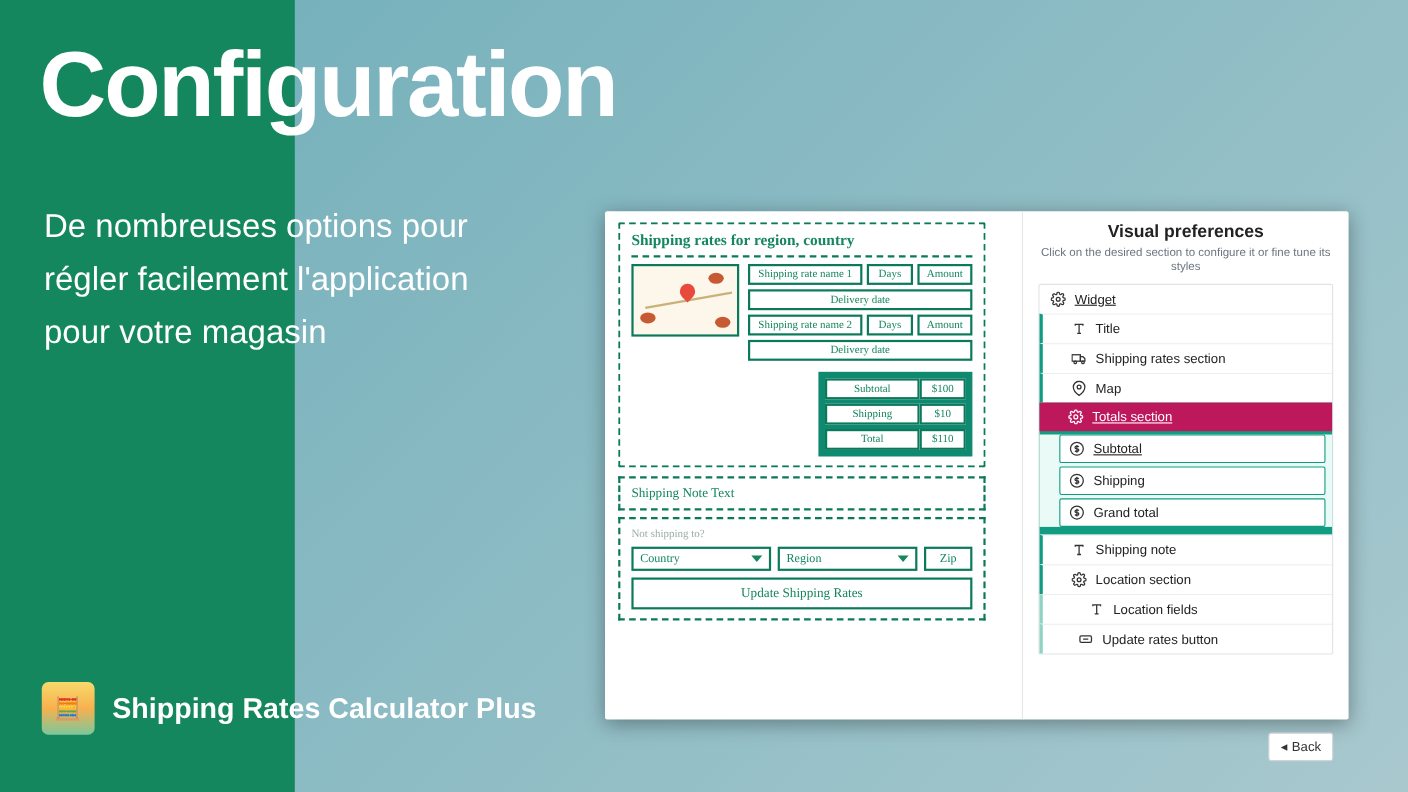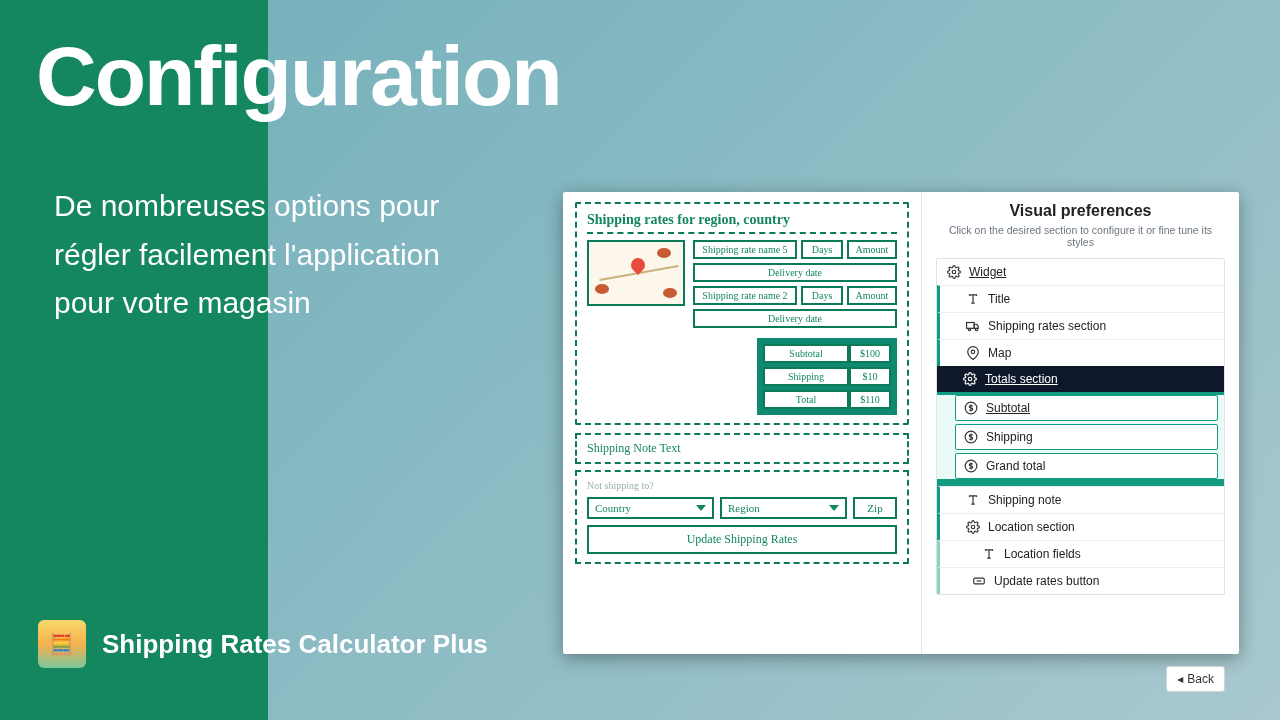--- a/index.html
+++ b/index.html
@@ -1,25 +1,25 @@
 <!DOCTYPE html>
 <html><head>
 <meta charset="utf-8">
 <style>
 * { margin:0; padding:0; box-sizing:border-box; }
 body { width:1280px; height:720px; overflow:hidden; font-family:Arial,Helvetica,sans-serif; position:relative; }
 .bg { position:absolute; inset:0; background:linear-gradient(135deg,#6faeb9 0%,#a8c8ce 100%); }
 .green-bar { position:absolute; left:0; top:0; width:268px; height:720px; background:#15875f; }
 .hero-title { position:absolute; left:36px; top:28px; font-size:84px; font-weight:700; color:#fff; letter-spacing:-2px; }
-.hero-sub { position:absolute; left:54px; top:182px; width:400px; font-size:30px; line-height:1.62; color:#fff; }
+.hero-sub { position:absolute; left:40px; top:182px; width:400px; font-size:30px; line-height:1.62; color:#fff; }
 .logo-row { position:absolute; left:38px; bottom:52px; display:flex; align-items:center; gap:16px; }
 .logo-icon { width:48px; height:48px; background:linear-gradient(180deg,#f7d96b 0%,#f7b14e 50%,#7bc89c 100%); border-radius:6px; display:flex; align-items:center; justify-content:center; font-size:20px; }
 .logo-text { font-size:26px; font-weight:700; color:#fff; }
 
-.panel { position:absolute; right:41px; top:192px; width:676px; height:462px; background:#fff; border-radius:2px; box-shadow:0 4px 18px rgba(0,0,0,.35); display:flex; }
+.panel { position:absolute; right:54px; top:192px; width:676px; height:462px; background:#fff; border-radius:2px; box-shadow:0 4px 18px rgba(0,0,0,.35); display:flex;gap:21px; }
 
 
 .sketch-col { width:358px; padding:10px 12px; font-family:'Comic Sans MS','Segoe Script',cursive; }
 .sketch-box { border:2px dashed #0b7a5a; border-radius:2px; padding:8px 10px; margin-bottom:8px; }
 .sketch-title { color:#15875f; font-size:14px; font-weight:700; margin-bottom:6px; border-bottom:2px dashed #0b7a5a; padding-bottom:4px; }
 .sketch-row1 { display:flex; gap:8px; }
 .map-thumb { width:98px; height:66px; border:2px solid #0b7a5a; background:#fdf6ea; position:relative; overflow:hidden; }
 .map-thumb::before { content:""; position:absolute; left:10px; top:30px; width:80px; height:2px; background:#c9b17a; transform:rotate(-10deg); }
 .map-pin { position:absolute; left:42px; top:16px; width:14px; height:14px; background:#e84b3c; border-radius:50% 50% 50% 0; transform:rotate(-45deg); }
 .leaf { position:absolute; width:14px; height:10px; background:#c65a32; border-radius:50%; }
@@ -42,21 +42,21 @@
 .update-btn { border:2px solid #0b7a5a; text-align:center; padding:5px; font-size:12px; color:#15875f; }
 
 
 .prefs-col { flex:1; border-left:1px solid #e4e7e9; padding:10px 14px 10px 14px; position:relative; font-family:Arial,sans-serif; }
 .prefs-title { text-align:center; font-size:16px; font-weight:600; color:#222; }
 .prefs-sub { text-align:center; font-size:10.5px; color:#6b7680; margin:4px 0 10px; }
 .tree { border:1px solid #dfe3e6; border-radius:2px; }
 .tree-item { display:flex; align-items:center; gap:8px; padding:6px 10px; font-size:12px; color:#222; border-top:1px solid #eceff1; cursor:pointer; }
 .tree-item:first-child { border-top:none;text-decoration:underline; }
 .tree-item.indent1 { padding-left:26px; border-left:3px solid #0f9d82; }
-.tree-item.active { background:#0f172a; color:#fff; }
+.tree-item.active { background:#be185d; color:#fff; }
 .tree-sub { background:#eafaf6; }
 .tree-sub .tree-item { border:1px solid #0f9d82; margin:3px 6px 3px 18px; border-radius:2px; padding:5px 8px; background:#fff; }
 .tree-group { background:#129d82; padding:0 0 4px 0; }
 .ico { width:14px; height:14px; display:inline-flex; align-items:center; justify-content:center; }
 .back-btn { position:absolute; right:14px; bottom:-38px; background:#fff; border:1px solid #cfd4d8; border-radius:3px; padding:5px 10px; font-size:12px; color:#333; cursor:pointer; display:flex; align-items:center; gap:4px; }
 svg { display:block; }
 </style>
 </head>
 <body>
 <div class="bg"></div>
@@ -77,21 +77,21 @@
       <div class="sketch-title">Shipping rates for region, country</div>
       <div class="sketch-row1">
         <div class="map-thumb">
           <div class="map-pin"></div>
           <div class="leaf" style="left:6px;top:42px"></div>
           <div class="leaf" style="right:6px;bottom:6px"></div>
           <div class="leaf" style="right:12px;top:6px"></div>
         </div>
         <div class="rates-col">
           <div class="rate-row">
-            <div class="pill">Shipping rate name 5</div>
+            <div class="pill">Shipping rate name 1</div>
             <div class="pill sm">Days</div>
             <div class="pill sm" style="flex-basis:50px">Amount</div>
           </div>
           <div class="pill full">Delivery date</div>
           <div class="rate-row">
             <div class="pill">Shipping rate name 2</div>
             <div class="pill sm">Days</div>
             <div class="pill sm" style="flex-basis:50px">Amount</div>
           </div>
           <div class="pill full">Delivery date</div>

